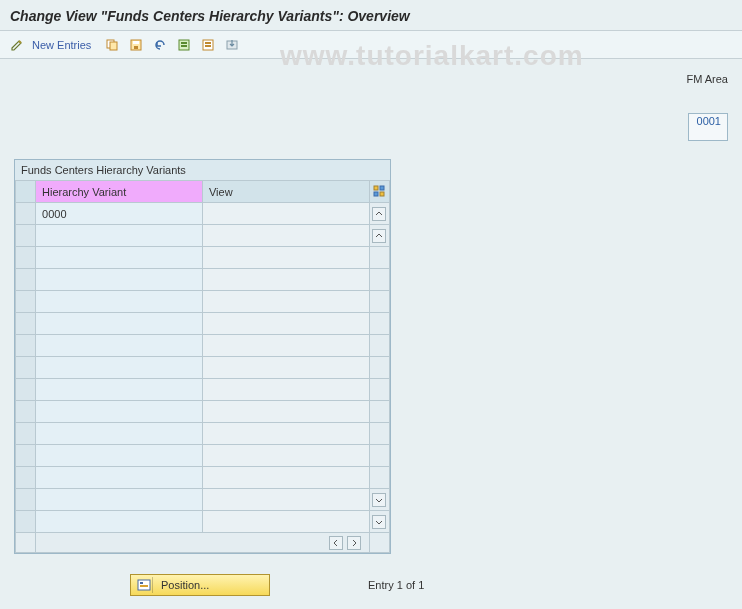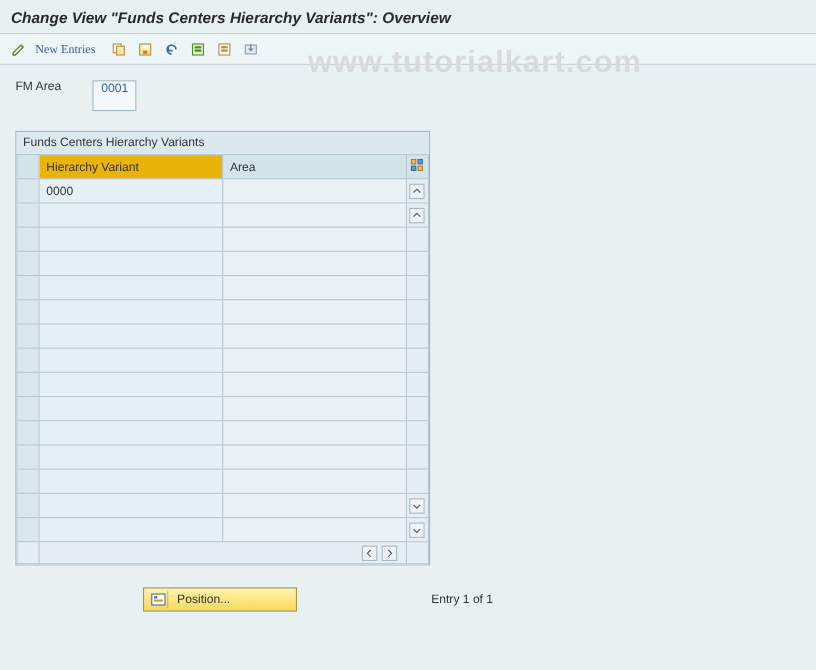--- a/index.html
+++ b/index.html
@@ -22,41 +22,41 @@
   border-bottom: 1px solid #c5d0d5;
 }
 .toolbar {
   display: flex;
   align-items: center;
   padding: 4px 8px;
   gap: 6px;
   border-bottom: 1px solid #c5d0d5;
   background: #eef5f7;
   height: 28px;
-  font-family: Liberation Serif, serif;
 }
 .toolbar .tool-btn {
   display: inline-flex;
   align-items: center;
   justify-content: center;
   width: 18px;
   height: 18px;
   cursor: pointer;
 }
 .toolbar .tool-btn svg { display: block; }
 .new-entries {
   color: #3a5da8;
   padding: 0 6px 0 0;
   cursor: pointer;
 }
 .form-row {
   display: flex;
-  align-items: flex-start;
+  align-items: flex-end;
   gap: 28px;
   padding: 14px 14px 18px 14px;
+  flex-direction: column;
 }
 .form-label { color: #333; }
 .form-field {
   border: 1px solid #9db8c8;
   background: #f4f8fa;
   padding: 1px 6px;
   height: 28px;
   min-width: 40px;
   color: #2b5ea4;
   text-align: right;
@@ -91,21 +91,21 @@
   color: #333;
 }
 .grid th.cfg-col, .grid td.row-handle, .grid td.scroll-col, .grid th.sel-col {
   width: 18px;
   padding: 0;
   text-align: center;
 }
 .grid th.cfg-col { background: #d2e3ea; }
 .grid td.row-handle { background: #d9e6ec; cursor: pointer; }
 .grid td.scroll-col { background: #e4edf1; }
-.grid th.col-hv { background: #eab308; }
+.grid th.col-hv { background: #f0abfc; }
 .grid td.cell-hv { background: #e4f0f6; }
 .scroll-btn {
   display: inline-flex;
   align-items: center;
   justify-content: center;
   width: 14px; height: 14px;
   border: 1px solid #a7b8c0;
   background: #edf3f6;
 }
 .h-scroll-row td {
@@ -116,21 +116,21 @@
 .h-scroll-inner {
   display: flex;
   justify-content: flex-end;
   align-items: center;
   gap: 4px;
   padding-right: 8px;
 }
 .bottom-bar {
   display: flex;
   align-items: center;
-  gap: 90px;
+  gap: 66px;
   padding: 20px 0 0 130px;
 }
 .position-btn {
   display: inline-flex;
   align-items: center;
   gap: 8px;
   border: 1px solid #b19430;
   background: linear-gradient(#fff3b0, #f6d95a);
   padding: 2px 10px 2px 4px;
   cursor: pointer;
@@ -215,21 +215,21 @@
   <span class="form-field">0001</span>
 </div>
 
 <div class="table-panel">
   <div class="panel-caption">Funds Centers Hierarchy Variants</div>
   <table class="grid">
     <thead>
       <tr>
         <th class="sel-col"></th>
         <th class="col-hv" style="width:150px">Hierarchy Variant</th>
-        <th style="width:150px">Area</th>
+        <th style="width:150px">View</th>
         <th class="cfg-col">
           <svg width="12" height="12" viewBox="0 0 12 12">
               <rect x="1" y="1" width="4" height="4" fill="#f0c040" stroke="#a08030"></rect>
               <rect x="7" y="1" width="4" height="4" fill="#5a9ad8" stroke="#3a6aa8"></rect>
               <rect x="1" y="7" width="4" height="4" fill="#5a9ad8" stroke="#3a6aa8"></rect>
               <rect x="7" y="7" width="4" height="4" fill="#f0c040" stroke="#a08030"></rect>
             </svg>
         </th>
       </tr>
     </thead>

